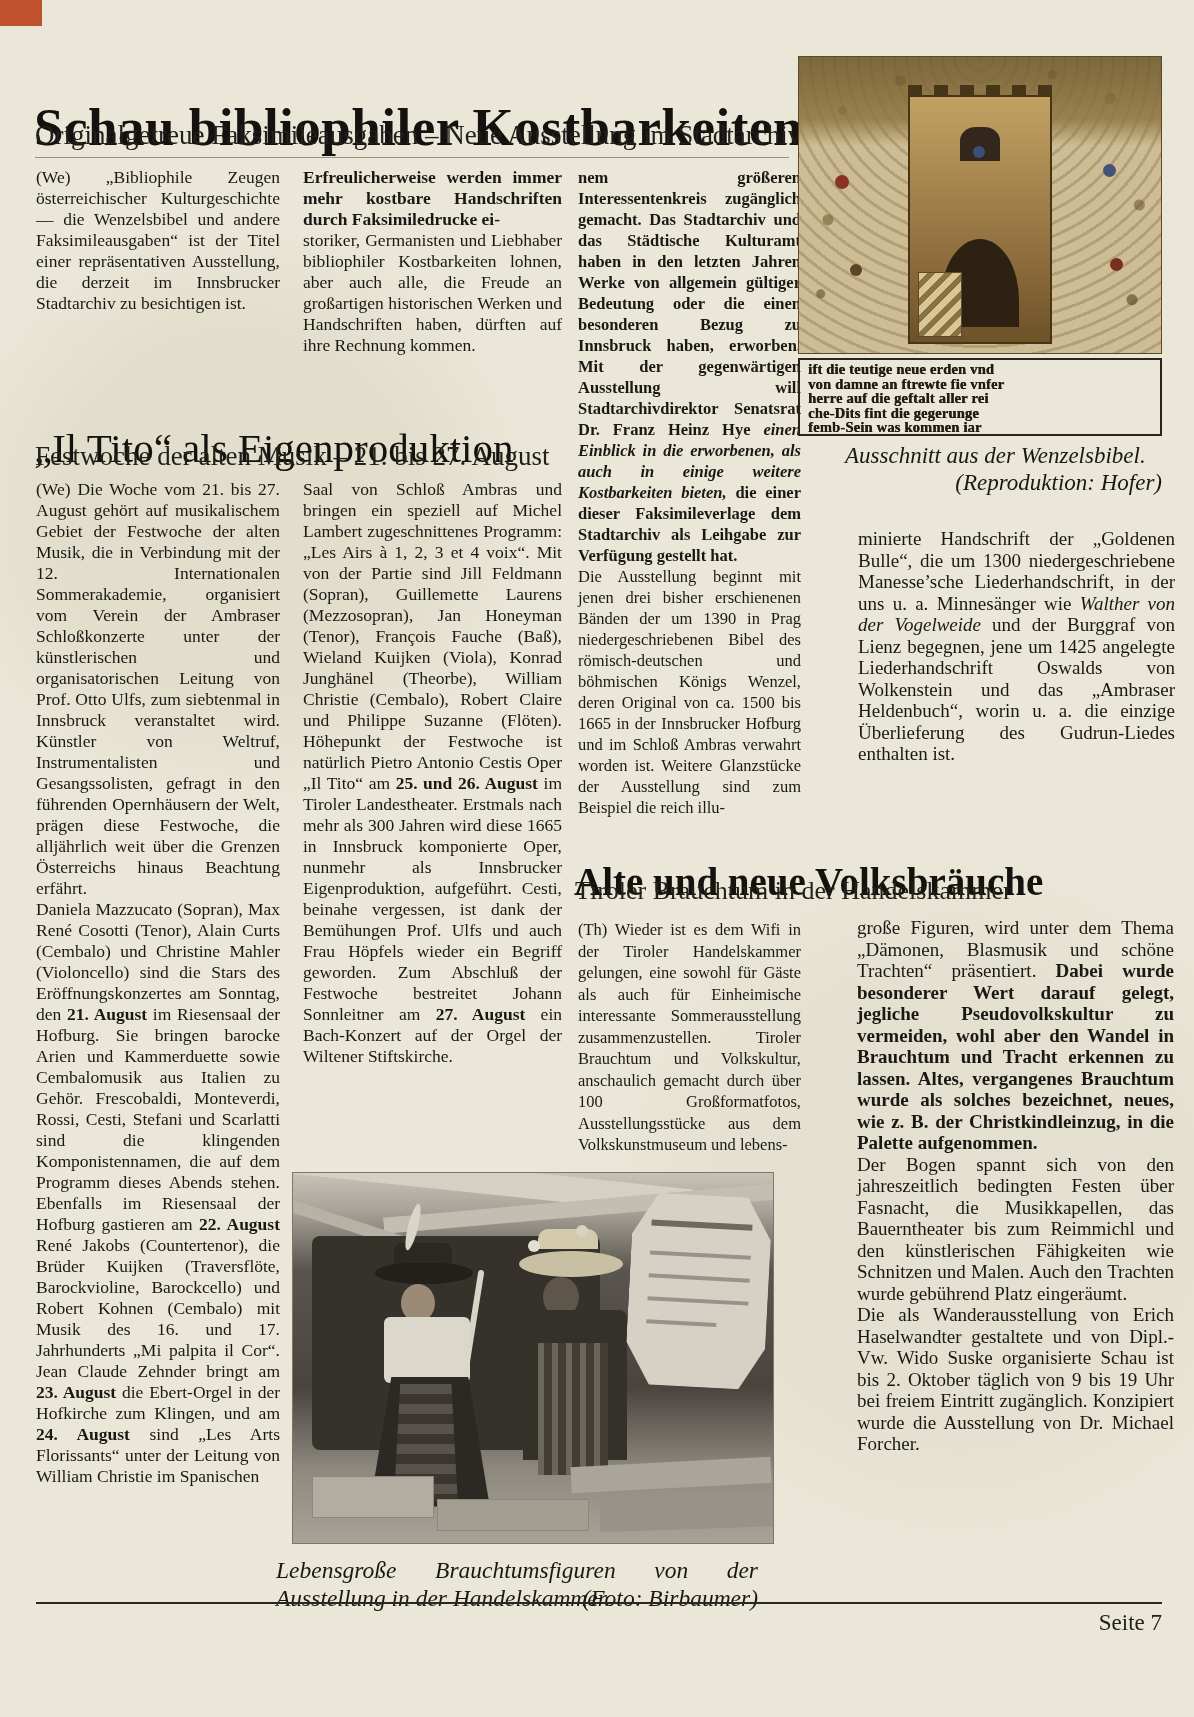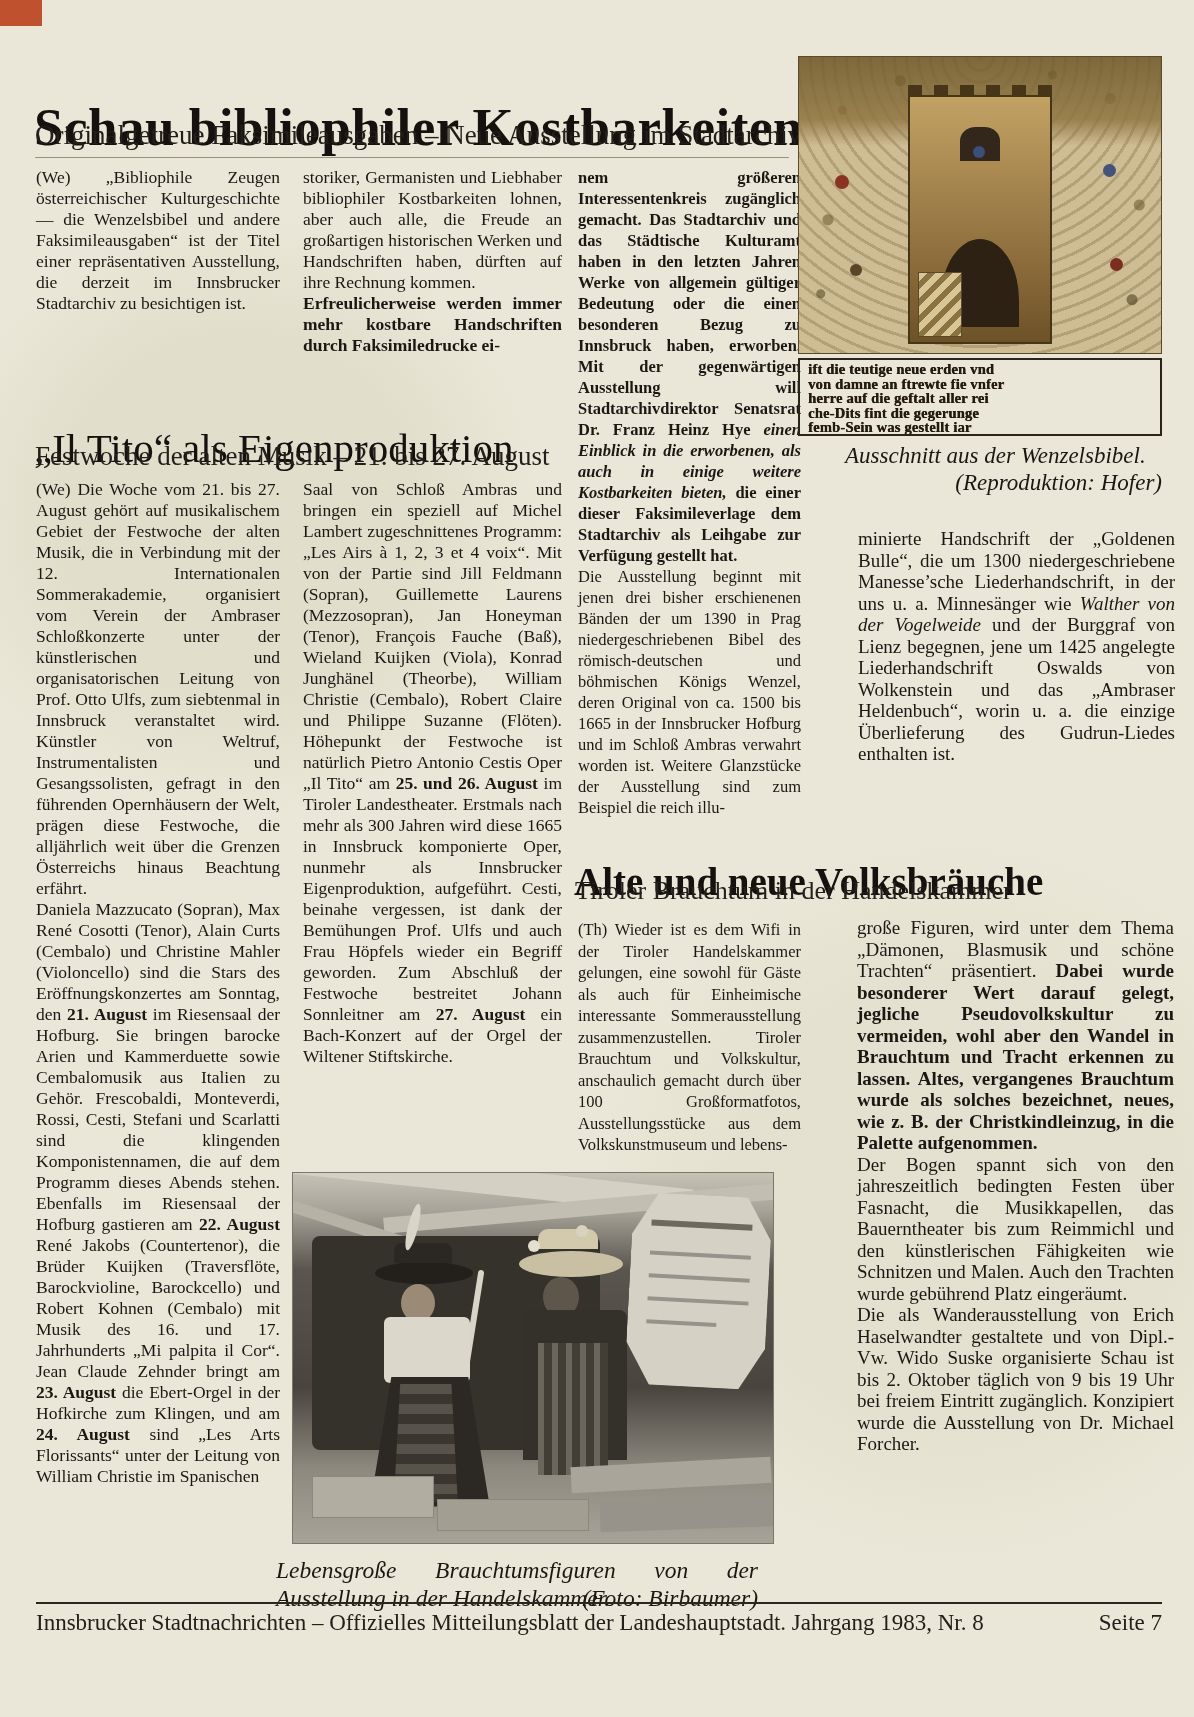--- a/index.html
+++ b/index.html
@@ -166,22 +166,22 @@
   <div class="corner-mark" style="background: rgb(192, 81, 47);"></div>
 
   <h1 class="h-main">Schau bibliophiler Kostbarkeiten</h1>
   <div class="sub-main">Originalgetreue Faksimileausgaben – Neue Ausstellung im Stadtarchiv</div>
   <div class="rule-sub"></div>
 
   <div class="col c-a1-1">
       <p><span>(We) „Bibliophile Zeugen österreichischer Kulturgeschichte — die Wenzelsbibel und andere Faksimileausgaben“ ist der Titel einer repräsentativen Ausstellung, die derzeit im Innsbrucker Stadtarchiv zu besichtigen ist.</span></p>
     </div>
   <div class="col c-a1-2">
+      <p><span class="b">Erfreulicherweise werden immer mehr kostbare Handschriften durch Faksimiledrucke ei-</span></p>
       <p><span>storiker, Germanisten und Liebhaber bibliophiler Kostbarkeiten lohnen, aber auch alle, die Freude an großartigen historischen Werken und Handschriften haben, dürften auf ihre Rechnung kommen.</span></p>
-      <p><span class="b">Erfreulicherweise werden immer mehr kostbare Handschriften durch Faksimiledrucke ei-</span></p>
     </div>
   <div class="col c-a1-3">
       <p><span class="b">nem größeren Interessentenkreis zugänglich gemacht. Das Stadtarchiv und das Städtische Kulturamt haben in den letzten Jahren Werke von allgemein gültiger Bedeutung oder die einen besonderen Bezug zu Innsbruck haben, erworben. Mit der gegenwärtigen Ausstellung will Stadtarchivdirektor Senatsrat Dr. Franz Heinz Hye </span><span class="b i">einen Einblick in die erworbenen, als auch in einige weitere Kostbarkeiten bieten, </span><span class="b">die einer dieser Faksimileverlage dem Stadtarchiv als Leihgabe zur Verfügung gestellt hat.</span></p>
       <p><span>Die Ausstellung beginnt mit jenen drei bisher erschienenen Bänden der um 1390 in Prag niedergeschriebenen Bibel des römisch-deutschen und böhmischen Königs Wenzel, deren Original von ca. 1500 bis 1665 in der Innsbrucker Hofburg und im Schloß Ambras verwahrt worden ist. Weitere Glanzstücke der Ausstellung sind zum Beispiel die reich illu-</span></p>
     </div>
   <div class="col c-a1-4">
       <p><span>minierte Handschrift der „Goldenen Bulle“, die um 1300 niedergeschriebene Manesse’sche Liederhandschrift, in der uns u. a. Minnesänger wie </span><span class="i">Walther von der Vogelweide</span><span> und der Burggraf von Lienz begegnen, jene um 1425 angelegte Liederhandschrift Oswalds von Wolkenstein und das „Ambraser Heldenbuch“, worin u. a. die einzige Überlieferung des Gudrun-Liedes enthalten ist.</span></p>
     </div>
 
   <div class="illu">
@@ -197,21 +197,21 @@
     <div class="fig f2"></div>
     <div class="fig f3"></div>
     <div class="fig f4"></div>
     <div class="fig f5"></div>
   </div>
   <div class="blackletter">
       <div>ift die teutige neue erden vnd</div>
       <div>von damne an ftrewte fie vnfer</div>
       <div>herre auf die geftalt aller rei</div>
       <div>che-Dits fint die gegerunge</div>
-      <div>femb-Sein was gestellt iar</div>
+      <div>femb-Sein was kommen iar</div>
     </div>
   <div class="illu-caption">
     <span class="cap">Ausschnitt aus der Wenzelsbibel.</span>
     <span class="credit">(Reproduktion: Hofer)</span>
   </div>
 
   <h2 class="h2-tito">„Il Tito“ als Eigenproduktion</h2>
   <div class="sub-tito">Festwoche der alten Musik – 21. bis 27. August</div>
   <div class="col c-a2-1">
       <p><span>(We) Die Woche vom 21. bis 27. August gehört auf musikalischem Gebiet der Festwoche der alten Musik, die in Verbindung mit der 12. Internationalen Sommerakademie, organisiert vom Verein der Ambraser Schloßkonzerte unter der künstlerischen und organisatorischen Leitung von Prof. Otto Ulfs, zum siebtenmal in Innsbruck veranstaltet wird. Künstler von Weltruf, Instrumentalisten und Gesangssolisten, gefragt in den führenden Opernhäusern der Welt, prägen diese Festwoche, die alljährlich weit über die Grenzen Österreichs hinaus Beachtung erfährt.</span></p>
@@ -264,17 +264,16 @@
     <div class="ph step1"></div>
     <div class="ph step2"></div>
   </div>
   <div class="photo-caption">
     <span class="cap">Lebensgroße Brauchtumsfiguren von der Ausstellung in der Handelskammer.</span>
     <span class="credit">(Foto: Birbaumer)</span>
   </div>
 
   <div class="footer-rule"></div>
   <div class="footer">
-    <span class="fleft">Innsbrucker Stadtnachrichten – Offizielles Mitteilungsblatt der Landeshauptstadt. Jahrgang 1983, Nr. 8</span>
     <span class="fright">Seite 7</span>
   </div>
 
 </div>
 
 </body></html>

